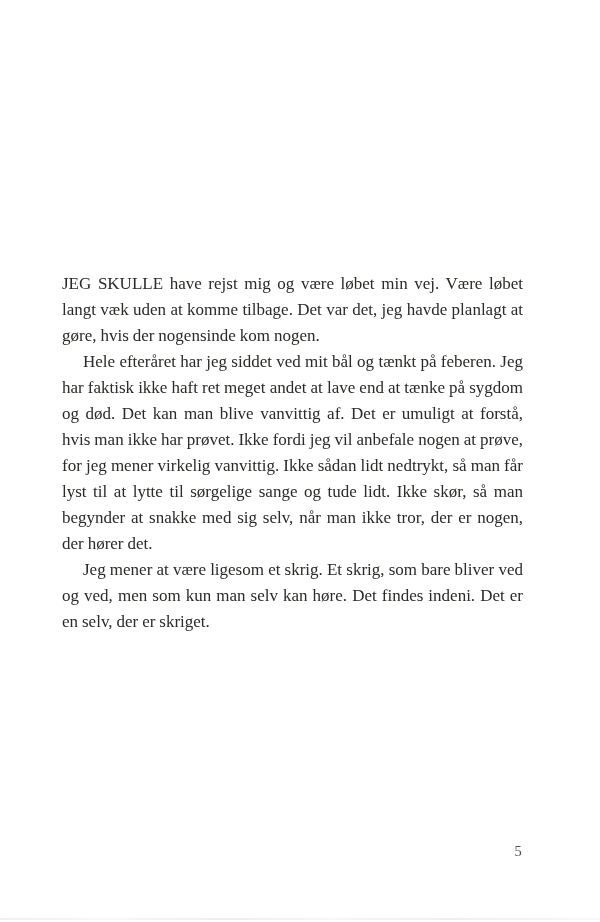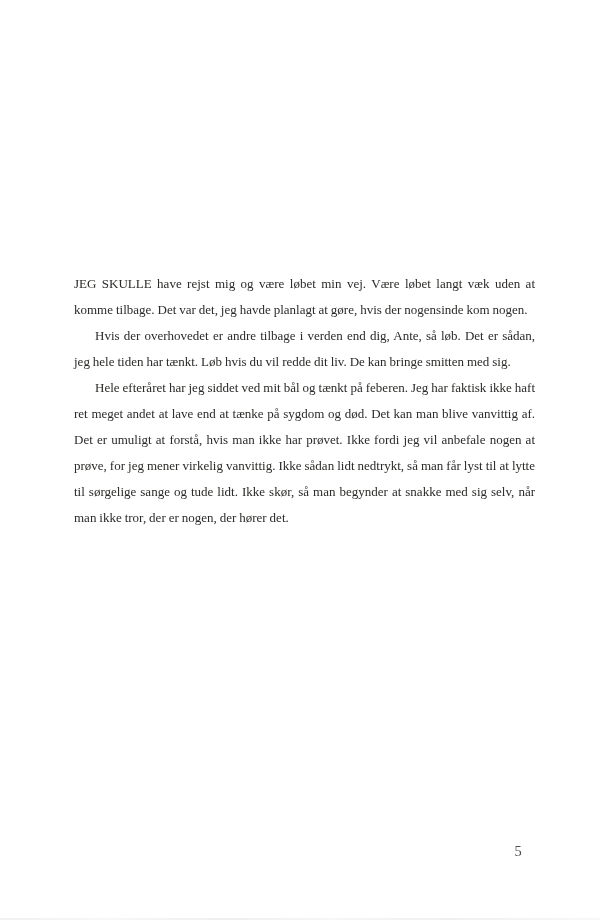--- a/index.html
+++ b/index.html
@@ -18,25 +18,24 @@
     position: absolute;
     inset: 0;
     background: #ffffff;
   }
   .text-block {
     position: absolute;
     left: 62px;
     top: 271px;
     width: 461px;
     color: #2b2a28;
-    font-size: 13px;
+    font-size: 17px;
     line-height: 26px;
     text-align: justify;
     text-rendering: optimizeLegibility;
-    margin-left: 12px;
   }
   .para {
     margin: 0;
     padding: 0;
     hyphens: none;
     word-spacing: -0.3px;
   }
   .para.indent {
     text-indent: 21px;
   }
@@ -62,21 +61,21 @@
     opacity: 0.85;
   }
 </style>
 </head>
 <body>
 
 <div class="book-page">
 
   <div class="text-block">
     <p class="para">JEG SKULLE have rejst mig og være løbet min vej. Være løbet langt væk uden at komme tilbage. Det var det, jeg havde planlagt at gøre, hvis der nogensinde kom nogen.</p>
-    <p class="para indent">Hvis der overhovedet er andre tilbage i verden end dig, Ante, så løb. Det er sådan, jeg hele tiden har tænkt. Løb hvis du vil redde dit liv. De kan bringe smitten med sig.</p>
     <p class="para indent">Hele efteråret har jeg siddet ved mit bål og tænkt på feberen. Jeg har faktisk ikke haft ret meget andet at lave end at tænke på sygdom og død. Det kan man blive vanvittig af. Det er umuligt at forstå, hvis man ikke har prøvet. Ikke fordi jeg vil anbefale nogen at prøve, for jeg mener virkelig vanvittig. Ikke sådan lidt nedtrykt, så man får lyst til at lytte til sørgelige sange og tude lidt. Ikke skør, så man begynder at snakke med sig selv, når man ikke tror, der er nogen, der hører det.</p>
+    <p class="para indent">Jeg mener at være ligesom et skrig. Et skrig, som bare bliver ved og ved, men som kun man selv kan høre. Det findes indeni. Det er en selv, der er skriget.</p>
   </div>
 
   <div class="page-number">5</div>
 
   <div class="page-edge"></div>
 
 </div>
 
 </body></html>

